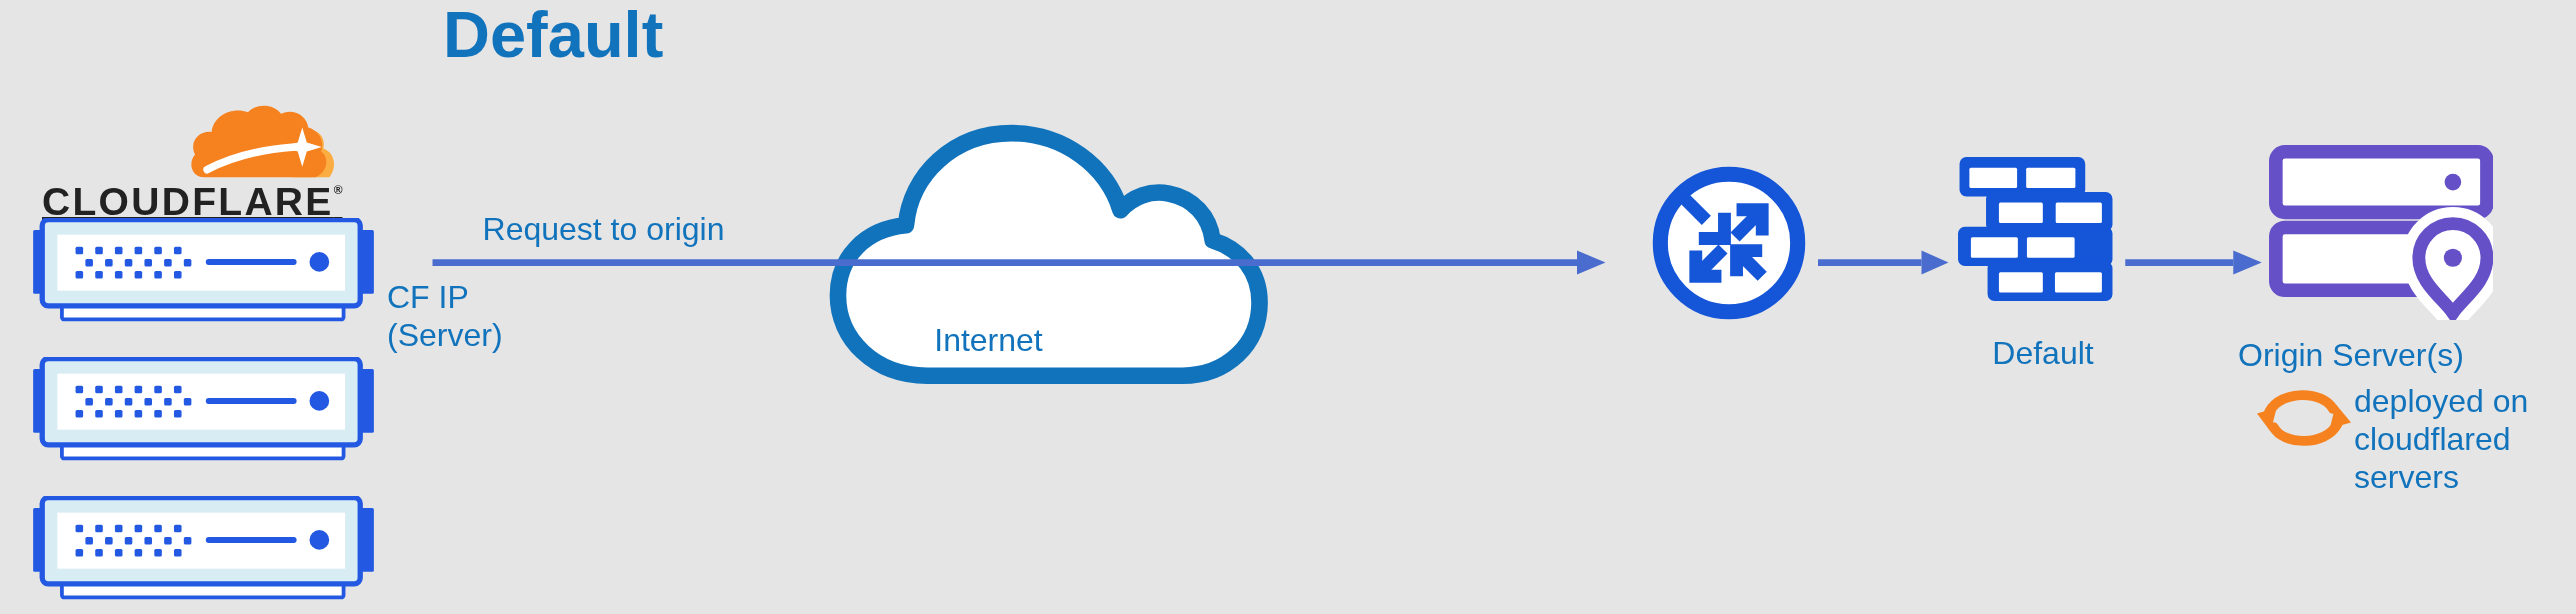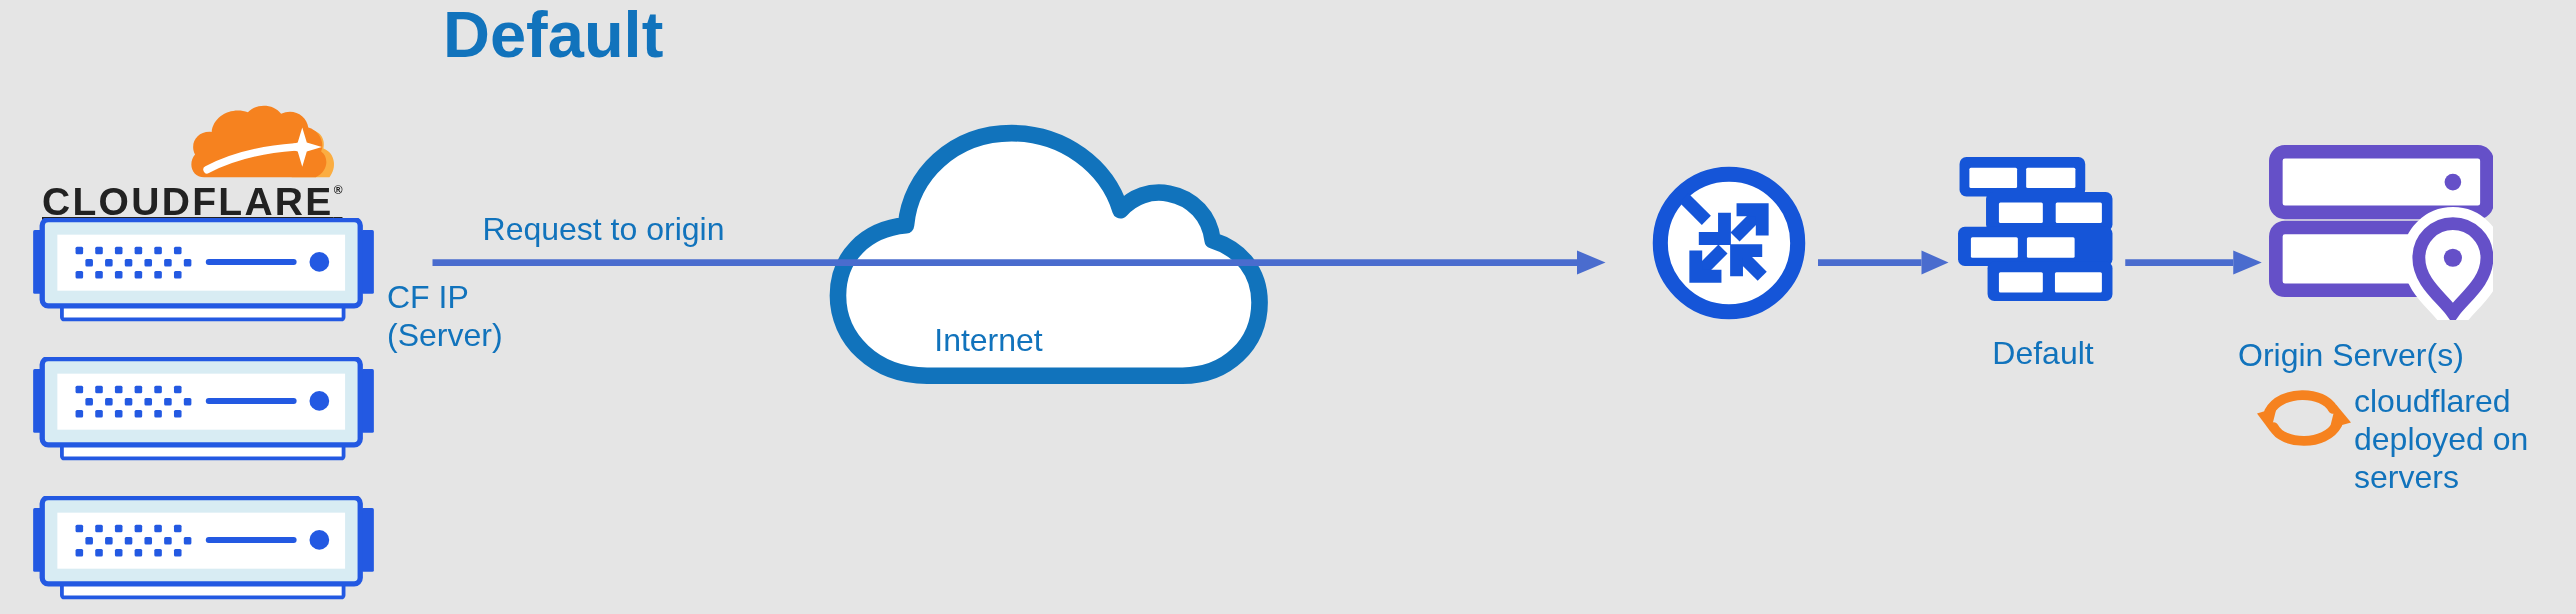--- a/index.html
+++ b/index.html
@@ -158,19 +158,19 @@
   </svg>
   <div class="abs lbl origin-label">Origin Server(s)</div>
 
   <svg class="abs" style="left:2257px;top:383px;" width="94" height="70" viewBox="0 0 124 92">
     <path d="M 100 34 C 88 10 32 8 16 38" stroke="#f6821f" stroke-width="13" fill="none" stroke-linecap="round"></path>
     <polygon points="26,32 0,40 18,64" fill="#f6821f"></polygon>
     <path d="M 22 58 C 34 82 90 84 106 54" stroke="#f6821f" stroke-width="13" fill="none" stroke-linecap="round"></path>
     <polygon points="96,60 124,52 104,28" fill="#f6821f"></polygon>
   </svg>
   <div class="abs lbl cloudflared-label">
+    <div>deployed on</div>
     <div>cloudflared</div>
-    <div>deployed on</div>
     <div>servers</div>
   </div>
 
 </div>
 
 
 </body></html>

